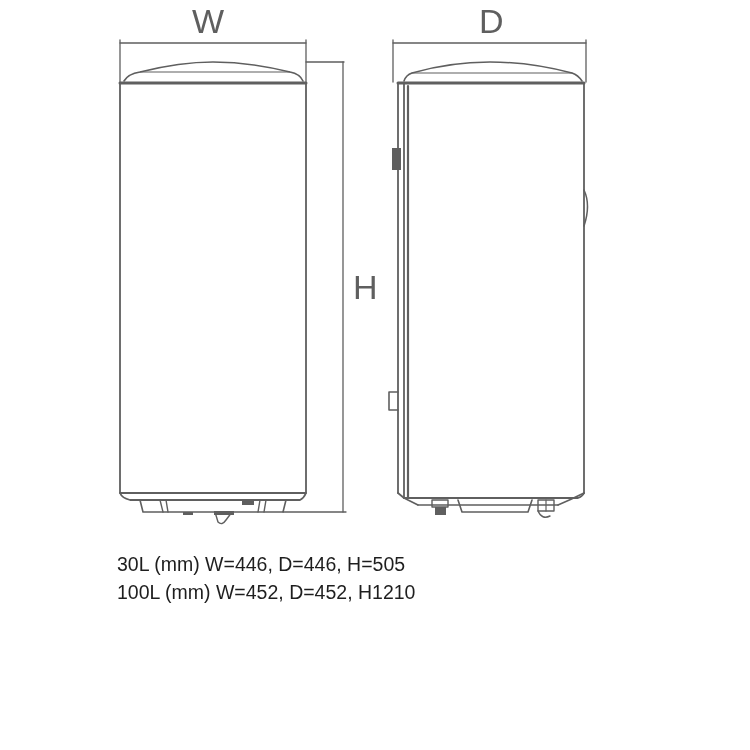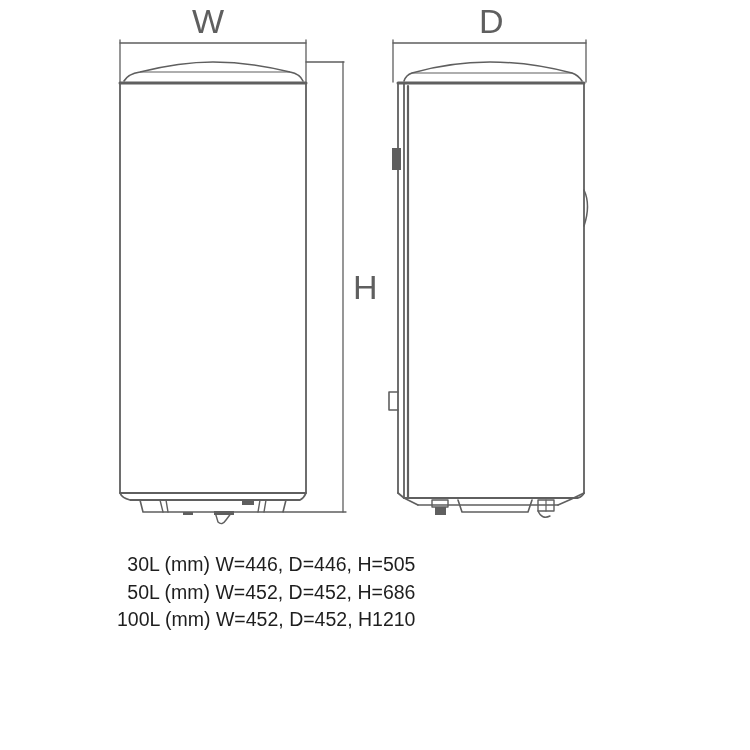--- a/index.html
+++ b/index.html
@@ -17,21 +17,21 @@
     #label-h { left: 353px; top: 270px; }
     .specs {
       position: absolute;
       left: 117px;
       top: 551px;
       font-family: "Liberation Sans", sans-serif;
       font-size: 19.5px;
       color: #1e1e1e;
       line-height: 27.5px;
     }
-    .spec-line { white-space: pre; text-align: right; }
+    .spec-line { white-space: pre; }
   </style>
 </head>
 <body>
 
 <svg class="drawing" viewBox="0 0 750 540" xmlns="http://www.w3.org/2000/svg">
   <g fill="none" stroke="#5f5f5f" stroke-linecap="round" stroke-linejoin="round">
 
     <g>
 
       <g stroke-width="1.3">
@@ -106,15 +106,14 @@
     </g>
   </g>
 </svg>
 
 <div id="label-w" class="dim-label">W</div>
 <div id="label-d" class="dim-label">D</div>
 <div id="label-h" class="dim-label">H</div>
 
 <div class="specs">
   <div class="spec-line">30L (mm) W=446, D=446, H=505</div>
-  <div class="spec-line">50L (mm) W=452, D=452, H=686</div>
   <div class="spec-line">100L (mm) W=452, D=452, H1210</div>
 </div>
 
 </body></html>

